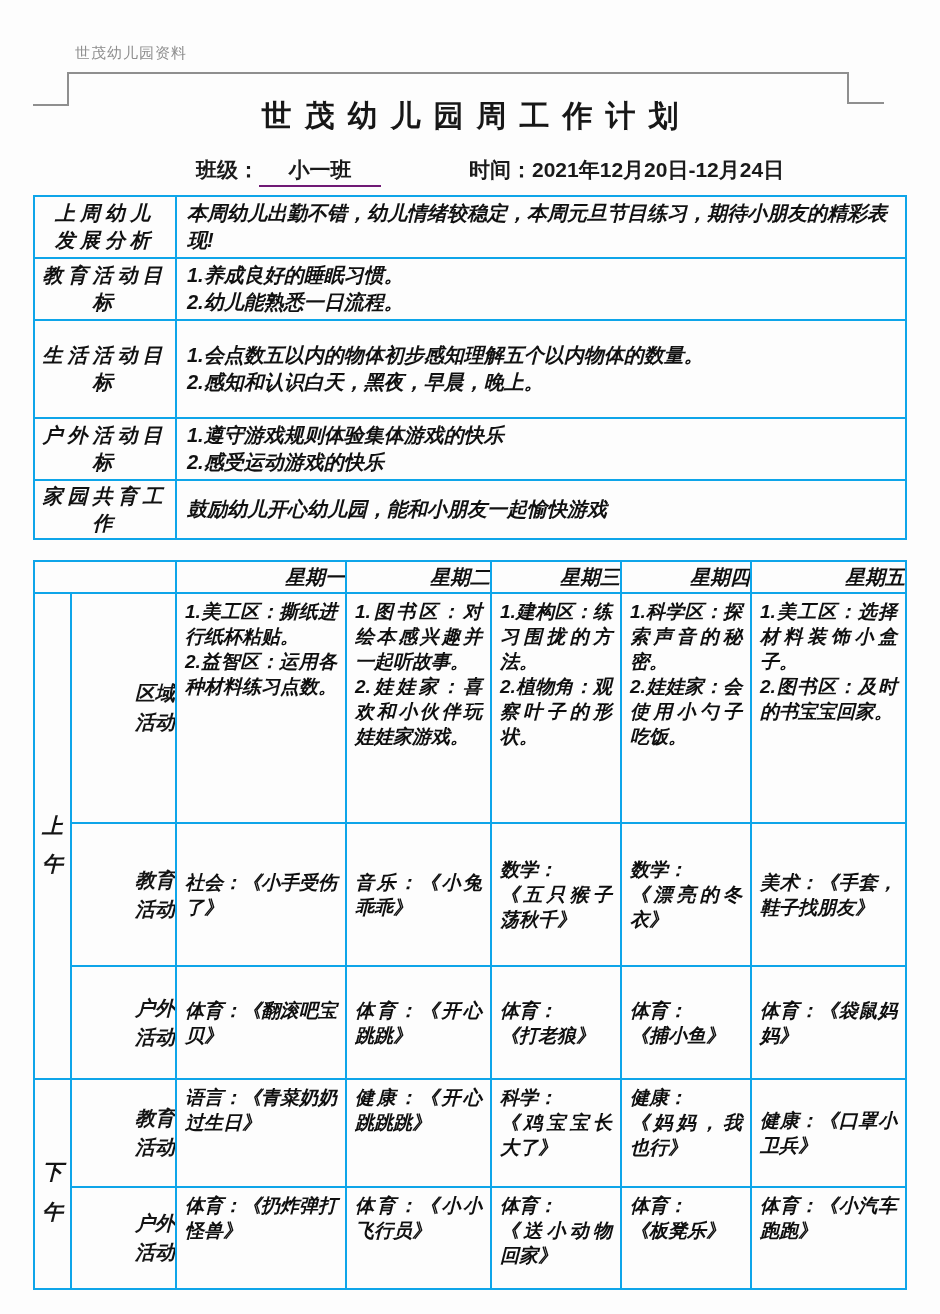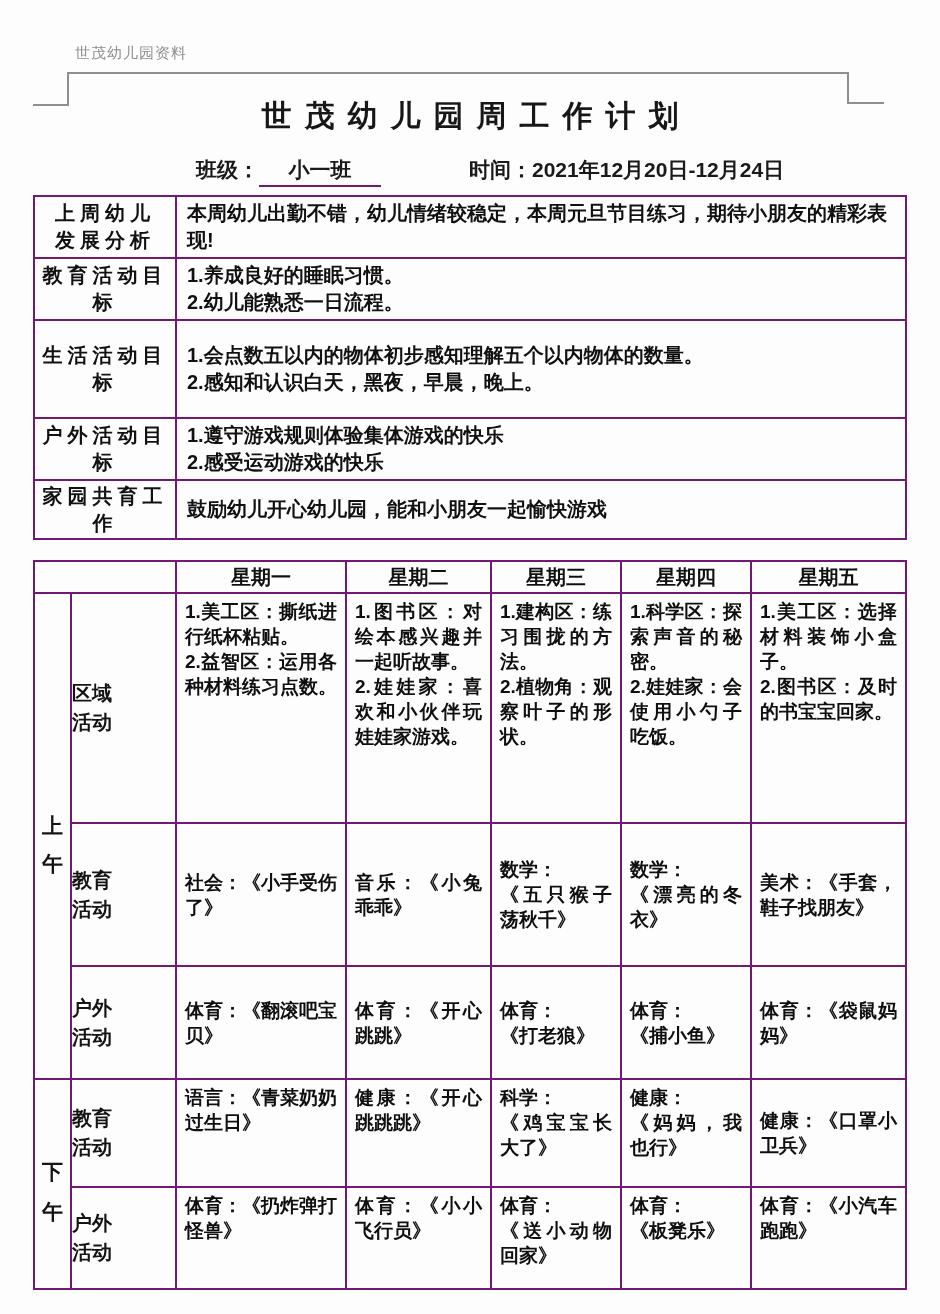--- a/index.html
+++ b/index.html
@@ -10,32 +10,32 @@
   .watermark { position:absolute; left:75px; top:44px; font-size:15px; color:#8e8e8e; letter-spacing:1px; font-weight:400; }
   .stepline { position:absolute; left:0; top:0; }
 
   .doc-title { position:absolute; left:0; right:0; top:96px; text-align:center; font-size:30px; font-weight:700; letter-spacing:13px; text-indent:13px; color:#171717; }
 
   .meta-line { position:absolute; left:196px; top:156px; font-size:21px; font-weight:700; color:#1a1a1a; white-space:nowrap; }
   .class-value { display:inline-block; min-width:122px; text-align:center; border-bottom:2px solid #701a75; padding:0 6px 1px 6px; }
   .time-group { margin-left:88px;margin-top:8px; }
 
   table { border-collapse:collapse; table-layout:fixed; }
-  td { border:2px solid #701a75; overflow:hidden; }
+  td { border:2px solid #0ea5e9; overflow:hidden;font-style:italic; }
 
   .info-table { position:absolute; left:33px; top:195px; width:872px; }
   .info-label { width:142px; text-align:center; vertical-align:middle; font-size:20px; font-weight:600; letter-spacing:5px; white-space:pre-line; line-height:27px; color:#111; }
   .info-content { text-align:left; vertical-align:middle; font-size:20px; font-weight:600; padding:3px 10px; white-space:pre-line; line-height:27px; word-break:break-all; color:#111; }
 
   .grid-table { position:absolute; left:33px; top:560px; width:872px; }
-  .day-header { text-align:center; vertical-align:middle; font-size:20px; font-weight:700; color:#101010; }
+  .day-header { text-align:right; vertical-align:middle; font-size:20px; font-weight:700; color:#101010; }
   .corner-cell { }
   .period-cell { vertical-align:middle; text-align:center; }
   .period-text { writing-mode:vertical-lr; text-orientation:upright; margin:0 auto; font-size:21px; font-weight:600; letter-spacing:38px; }
-  .rowlabel { text-align:left; vertical-align:middle; font-size:20px; font-weight:600; white-space:pre-line; line-height:29px; }
+  .rowlabel { text-align:right; vertical-align:middle; font-size:20px; font-weight:600; white-space:pre-line; line-height:29px; }
   .cell { font-size:19px; font-weight:600; line-height:25px; padding:5px 8px; text-align:justify; word-break:break-all; white-space:pre-line; color:#0f0f0f; }
   .v-top { vertical-align:top; }
   .v-mid { vertical-align:middle; }
 </style>
 </head>
 <body>
 
 <div class="page">
 
   <div class="watermark">世茂幼儿园资料</div>

